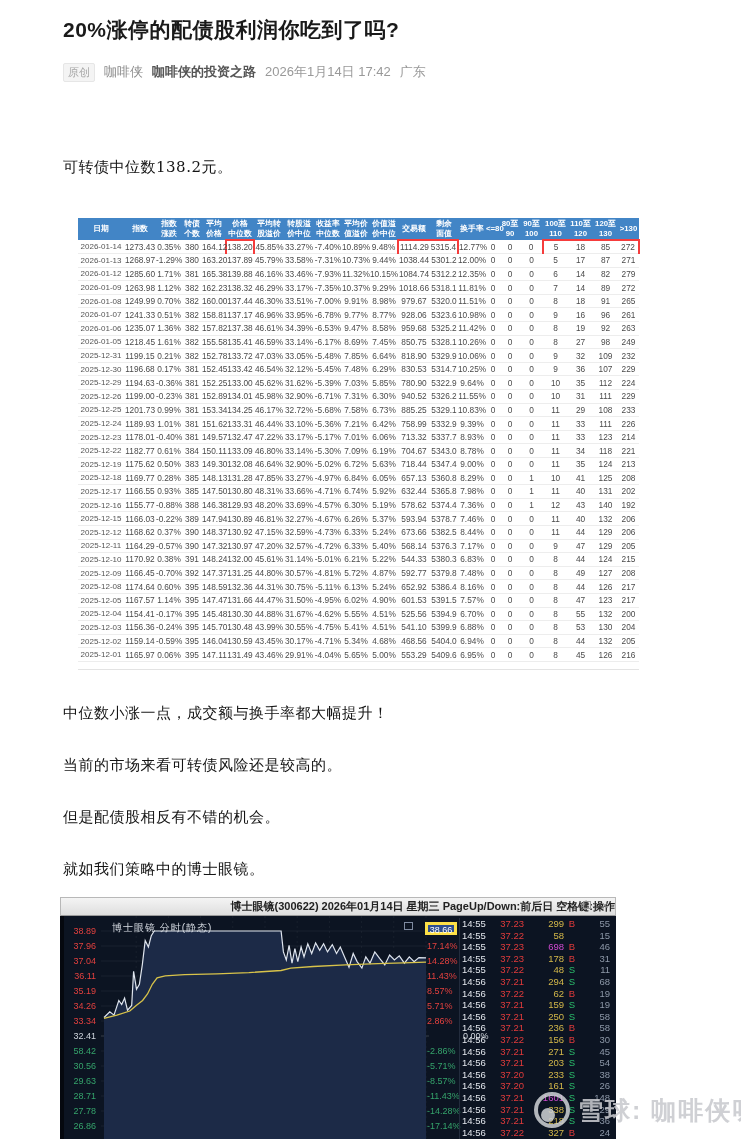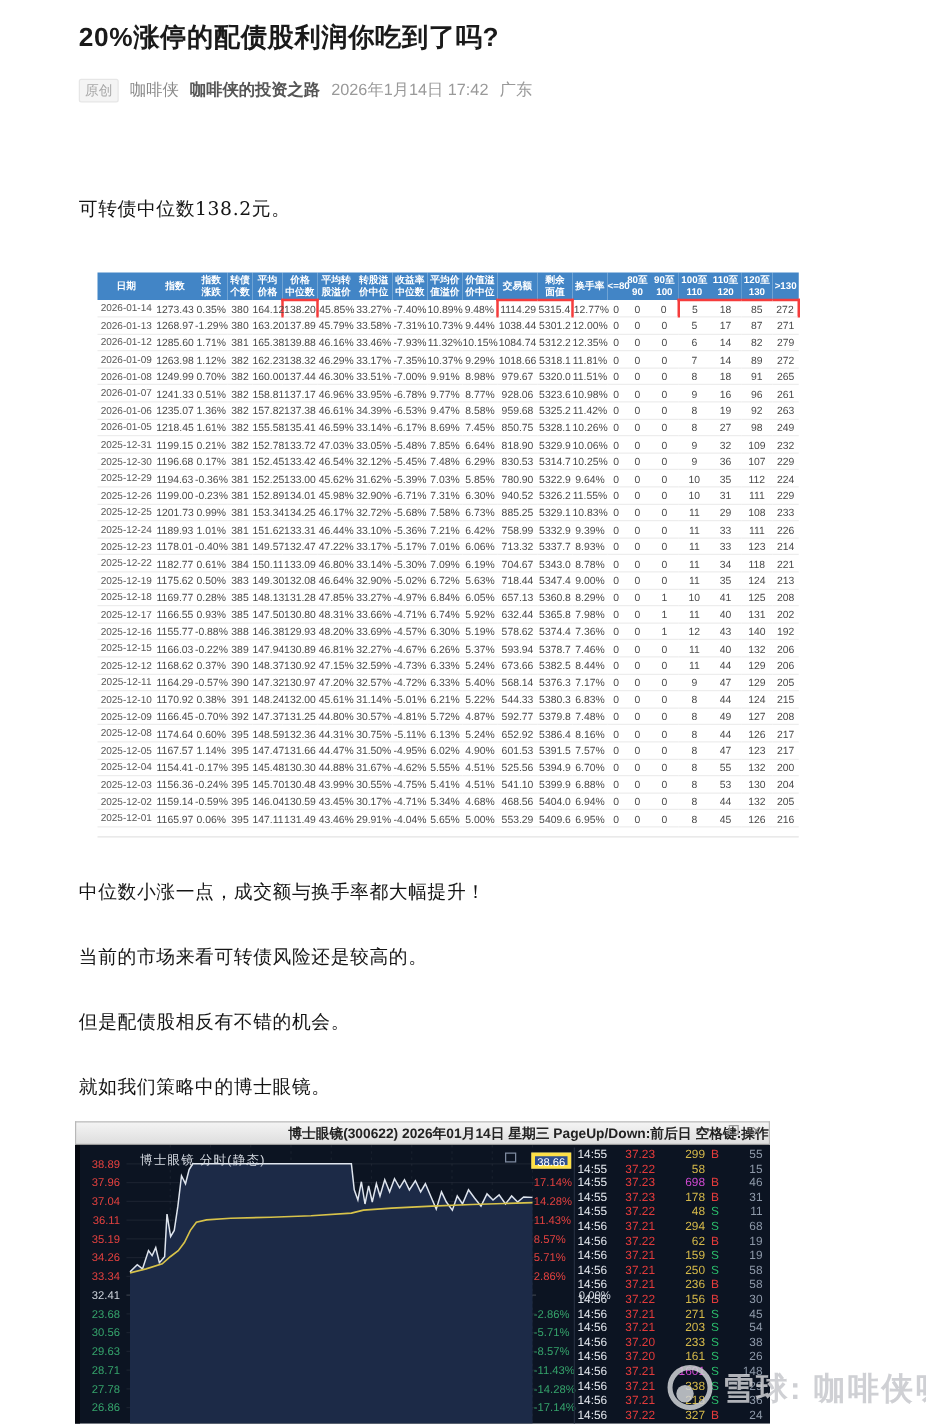--- a/index.html
+++ b/index.html
@@ -929,21 +929,21 @@
       <span class="detach-icon"></span>
       <div class="left-axis" id="leftAxis">
           <span class="axis-label ax-up" style="top: 9.5px;">38.89</span>
           <span class="axis-label ax-up" style="top: 24.5px;">37.96</span>
           <span class="axis-label ax-up" style="top: 39.5px; margin-left: 36px;">37.04</span>
           <span class="axis-label ax-up" style="top: 54.5px;">36.11</span>
           <span class="axis-label ax-up" style="top: 69.5px;">35.19</span>
           <span class="axis-label ax-up" style="top: 84.5px; margin-left: 24px;">34.26</span>
           <span class="axis-label ax-up" style="top: 99.5px;">33.34</span>
           <span class="axis-label ax-zero" style="top: 114.5px;">32.41</span>
-          <span class="axis-label ax-dn" style="top: 129.5px;">23.68</span>
+          <span class="axis-label ax-dn" style="top: 129.5px;">58.42</span>
           <span class="axis-label ax-dn" style="top: 144.5px;">30.56</span>
           <span class="axis-label ax-dn" style="top: 159.5px;">29.63</span>
           <span class="axis-label ax-dn" style="top: 174.5px;">28.71</span>
           <span class="axis-label ax-dn" style="top: 189.5px;">27.78</span>
           <span class="axis-label ax-dn" style="top: 204.5px;">26.86</span>
         </div>
       <div class="right-axis" id="rightAxis">
         <span class="price-tag">38.66</span>
       <span class="axis-label ax-up" style="top: 24.5px;">17.14%</span>
           <span class="axis-label ax-up" style="top: 39.5px;">14.28%</span>

